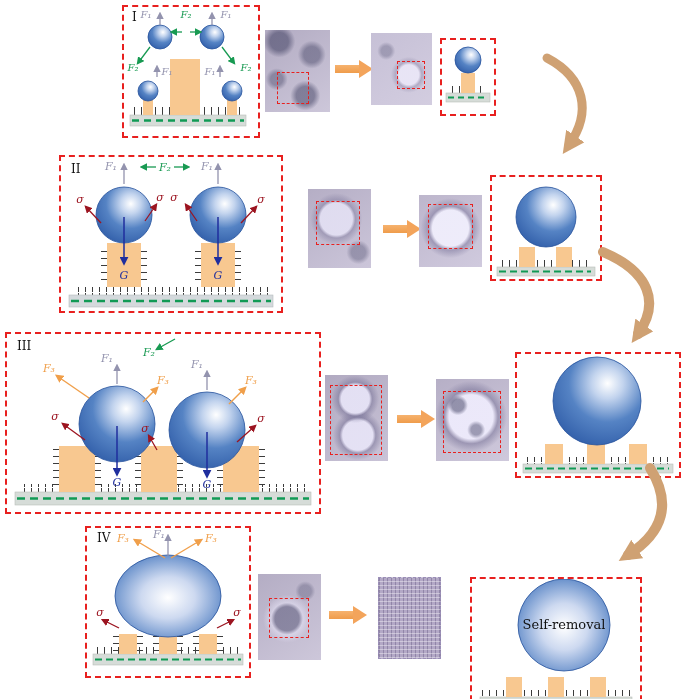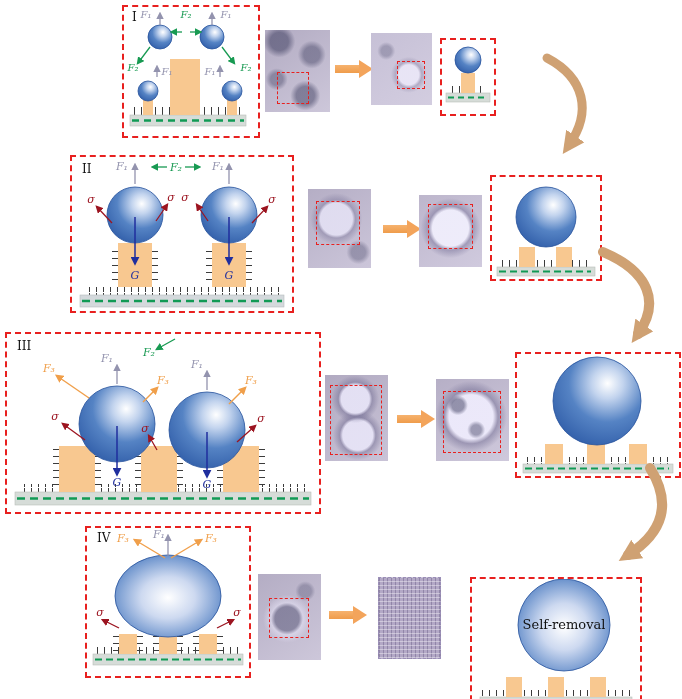--- a/index.html
+++ b/index.html
@@ -166,21 +166,21 @@
 <div class="panel" style="left:440px;top:38px;width:56px;height:78px">
   <svg viewBox="0 0 52 74">
     <rect x="7" y="46" width="38" height="7" fill="url(#vt)"></rect>
     <rect x="4" y="53" width="44" height="9" fill="#d6dcd8" stroke="#b8beba" stroke-width="0.6"></rect>
     <line x1="6" y1="57.5" x2="46" y2="57.5" stroke="#119a55" stroke-width="2" stroke-dasharray="6 4"></line>
     <rect x="19" y="33" width="14" height="20" fill="#f8c890"></rect>
     <circle cx="26" cy="20" r="13" fill="url(#drop)" stroke="#24509c" stroke-width="0.8"></circle>
   </svg>
 </div>
 
-<div class="panel" style="left:70px;top:155px;width:224px;height:158px">
+<div class="panel" style="left:59px;top:155px;width:224px;height:158px">
   <svg viewBox="0 0 220 154">
     <text class="num" x="10" y="16">II</text>
     <g>
       <rect x="12" y="130" width="196" height="8" fill="url(#vt)"></rect>
       <rect x="8" y="138" width="204" height="12" fill="#d4d9dc" stroke="#b6bcbe" stroke-width="0.6"></rect>
       <line x1="10" y1="144" x2="210" y2="144" stroke="#119a55" stroke-width="2.4" stroke-dasharray="8 5"></line>
     </g>
     <g>
       <rect x="40" y="88" width="6" height="38" fill="url(#ht)"></rect>
       <rect x="80" y="88" width="6" height="38" fill="url(#ht)"></rect>

